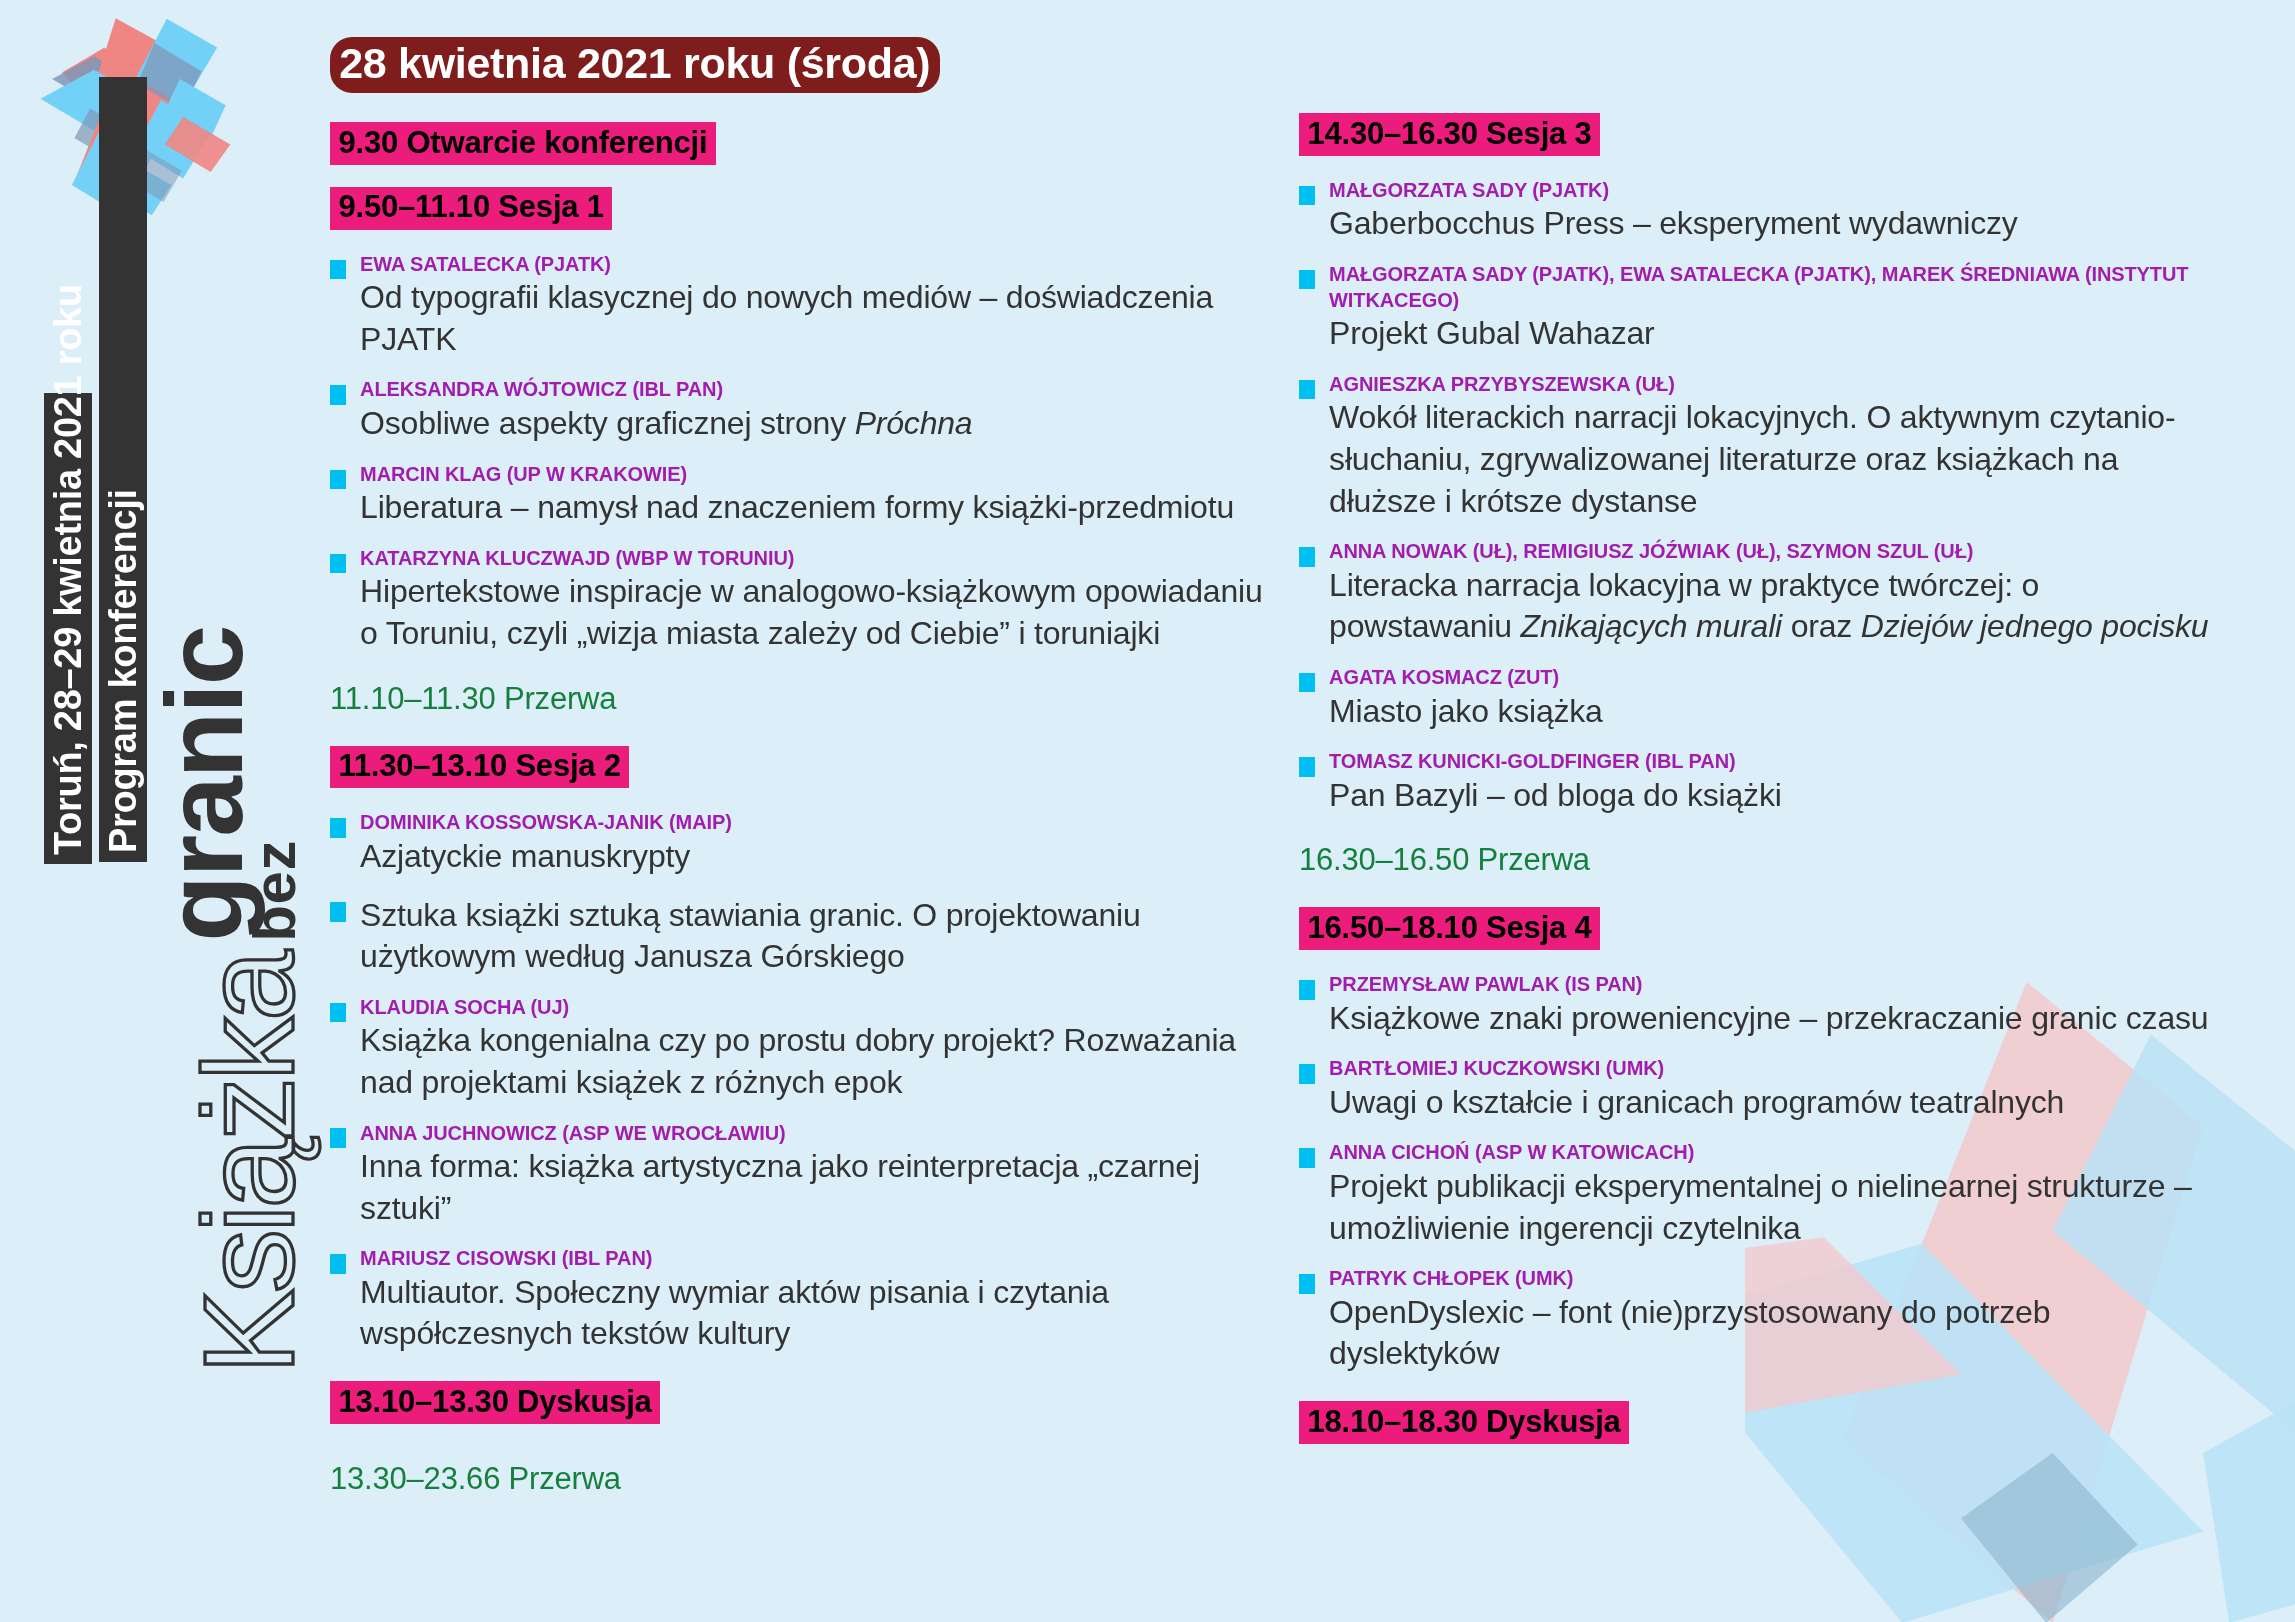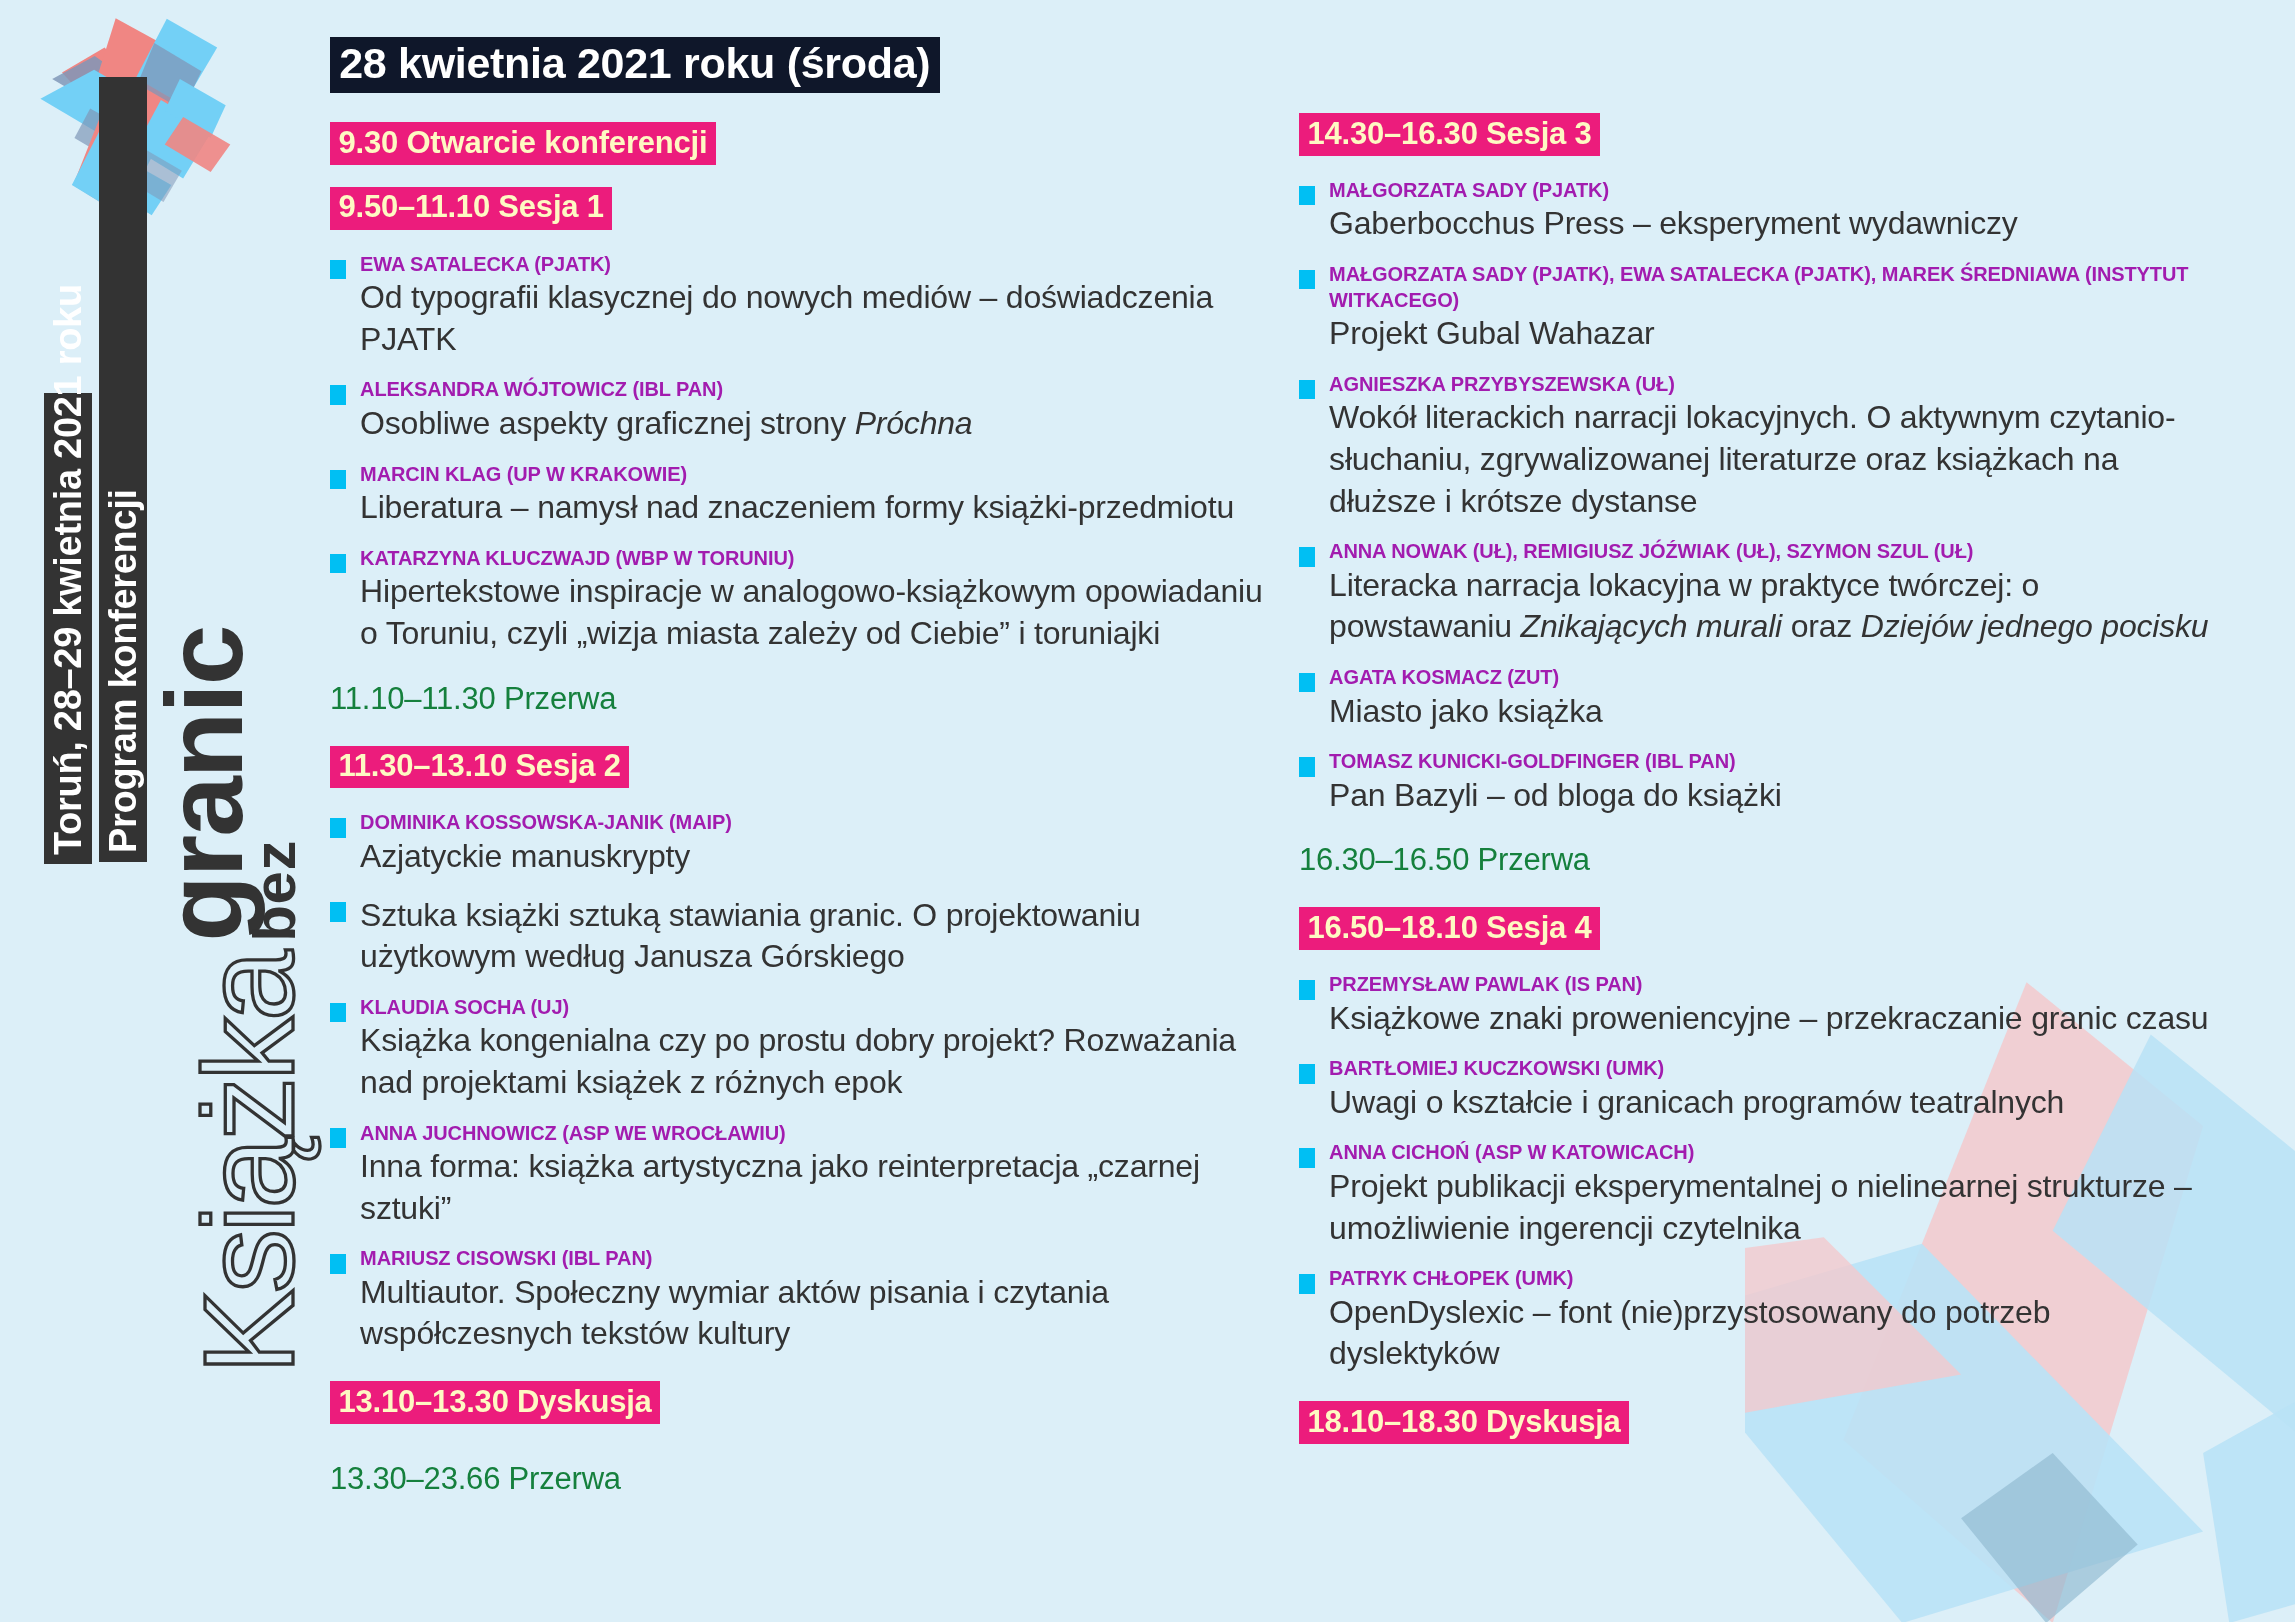--- a/index.html
+++ b/index.html
@@ -90,32 +90,33 @@
     letter-spacing: -2px;
   }
 
   
   .col { position: absolute; top: 0; }
   #col-left  { left: 330px;  width: 949px; }
   #col-right { left: 1299px; width: 929px; }
 
   .day-heading {
     display: inline-block;
-    background: #0f172a;
+    background: #7f1d1d;
     color: #ffffff;
     font-size: 43px;
     font-weight: bold;
     padding: 5.2px 9.2px 7.9px 9.2px;
     letter-spacing: -0.3px;
     line-height: 1;
+    border-radius: 22px;
   }
   .sess-heading {
     display: inline-block;
     background: #ec1c7c;
-    color: #fef9c3;
+    color: #000000;
     font-size: 31px;
     font-weight: bold;
     padding: 4.6px 8.5px 7.2px 8.5px;
     letter-spacing: -0.2px;
     line-height: 1;
   }
   .break-line {
     font-size: 31px;
     color: #15803d;
     font-weight: normal;

